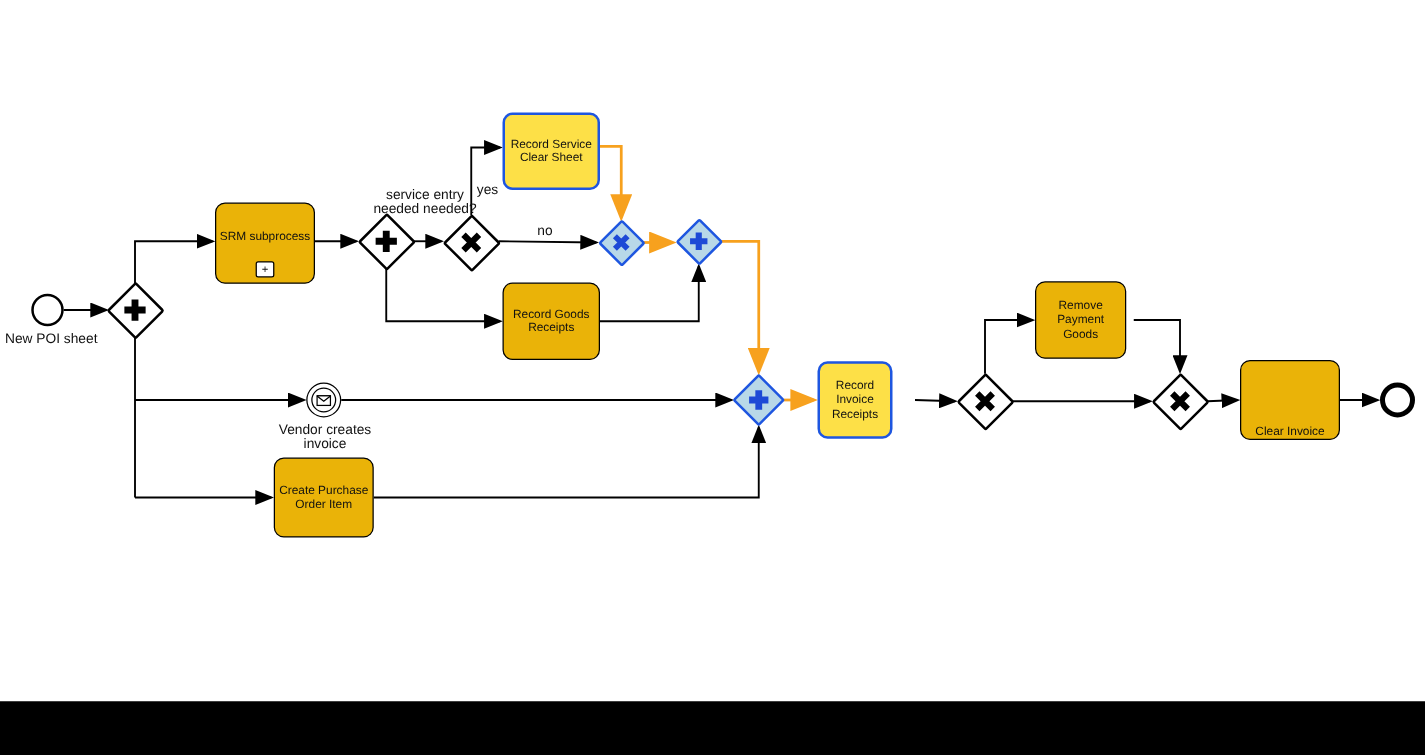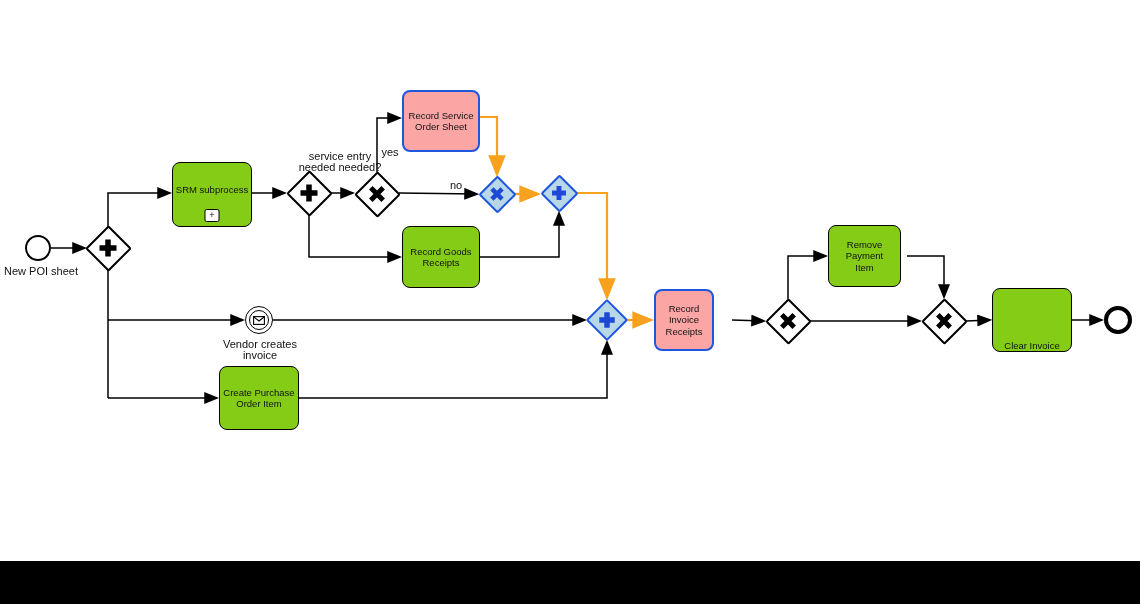--- a/index.html
+++ b/index.html
@@ -2,24 +2,24 @@
 <html><head>
 <meta charset="utf-8">
 <style>
   html,body{margin:0;padding:0;background:#fff;}
   .stage{position:relative;width:1140px;height:604px;background:#fff;overflow:hidden;
          font-family:"Liberation Sans", sans-serif;color:#111;}
   .letterbox{position:absolute;left:0;width:1140px;background:#000;}
   .flows{position:absolute;left:0;top:0;z-index:1;}
   .node{position:absolute;z-index:2;box-sizing:border-box;}
   
-  .task{background:#84cc16;border:1.5px solid #000;border-radius:8px;display:flex;
+  .task{background:#eab308;border:1.5px solid #000;border-radius:8px;display:flex;
         align-items:center;justify-content:center;text-align:center;
         font-size:9.5px;line-height:11.5px;}
-  .task.blue{background:#fca5a5;border:2px solid #1e56e0;align-items:center;}
+  .task.blue{background:#fde047;border:2px solid #1e56e0;align-items:center;}
   .task .lines span{display:block;}
   .sub-marker{position:absolute;left:50%;bottom:4px;transform:translateX(-50%);
               width:13px;height:11px;border:1px solid #000;border-radius:2px;
               font-size:9px;line-height:10px;text-align:center;background:#fff;}
   
   .evt{border-radius:50%;box-sizing:border-box;}
   .evt.start{width:26px;height:26px;border:2px solid #000;background:#fff;}
   .evt.end{width:28px;height:28px;border:4.5px solid #000;background:#fff;}
   .evt.msg-outer{width:28px;height:28px;border:1.5px solid #000;background:#fff;
                  display:flex;align-items:center;justify-content:center;}
@@ -106,21 +106,21 @@
   <div class="node task" style="left:172px;top:162px;width:80px;height:65px;">
     <div class="lines" style="margin-bottom:10px;">
       <span>SRM subprocess</span>
     </div>
     <div class="sub-marker">+</div>
   </div>
 
   <div class="node task blue" style="left:402px;top:90px;width:78px;height:62px;">
     <div class="lines">
       <span>Record Service</span>
-      <span>Order Sheet</span>
+      <span>Clear Sheet</span>
     </div>
   </div>
 
   <div class="node task" style="left:219px;top:366px;width:80px;height:64px;">
     <div class="lines">
       <span>Create Purchase</span>
       <span>Order Item</span>
     </div>
   </div>
 
@@ -134,21 +134,21 @@
   <div class="node task blue" style="left:654px;top:289px;width:60px;height:62px;">
     <div class="lines">
       <span>Record Invoice</span>
       <span>Receipts</span>
     </div>
   </div>
 
   <div class="node task" style="left:828px;top:225px;width:73px;height:62px;">
     <div class="lines">
       <span>Remove Payment</span>
-      <span>Item</span>
+      <span>Goods</span>
     </div>
   </div>
 
   <div class="node task" style="left:992px;top:288px;width:80px;height:64px;align-items:flex-end;">
     <div class="lines">
       <span>Clear Invoice</span>
     </div>
   </div>
 
   <div class="node gw size-l" style="left:86px;top:226px;">
@@ -207,18 +207,18 @@
     </svg>
   </div>
 
   <div class="lbl" style="left:340px;top:151px;">
     <span>service entry</span>
     <span>needed needed?</span>
   </div>
   <div class="lbl" style="left:390px;top:147px;">
     <span>yes</span>
   </div>
-  <div class="lbl" style="left:456px;top:180px;">
+  <div class="lbl" style="left:436px;top:180px;">
     <span>no</span>
   </div>
 
   <div class="letterbox" style="top:561px;height:43px;"></div>
 </div>
 
 </body></html>

